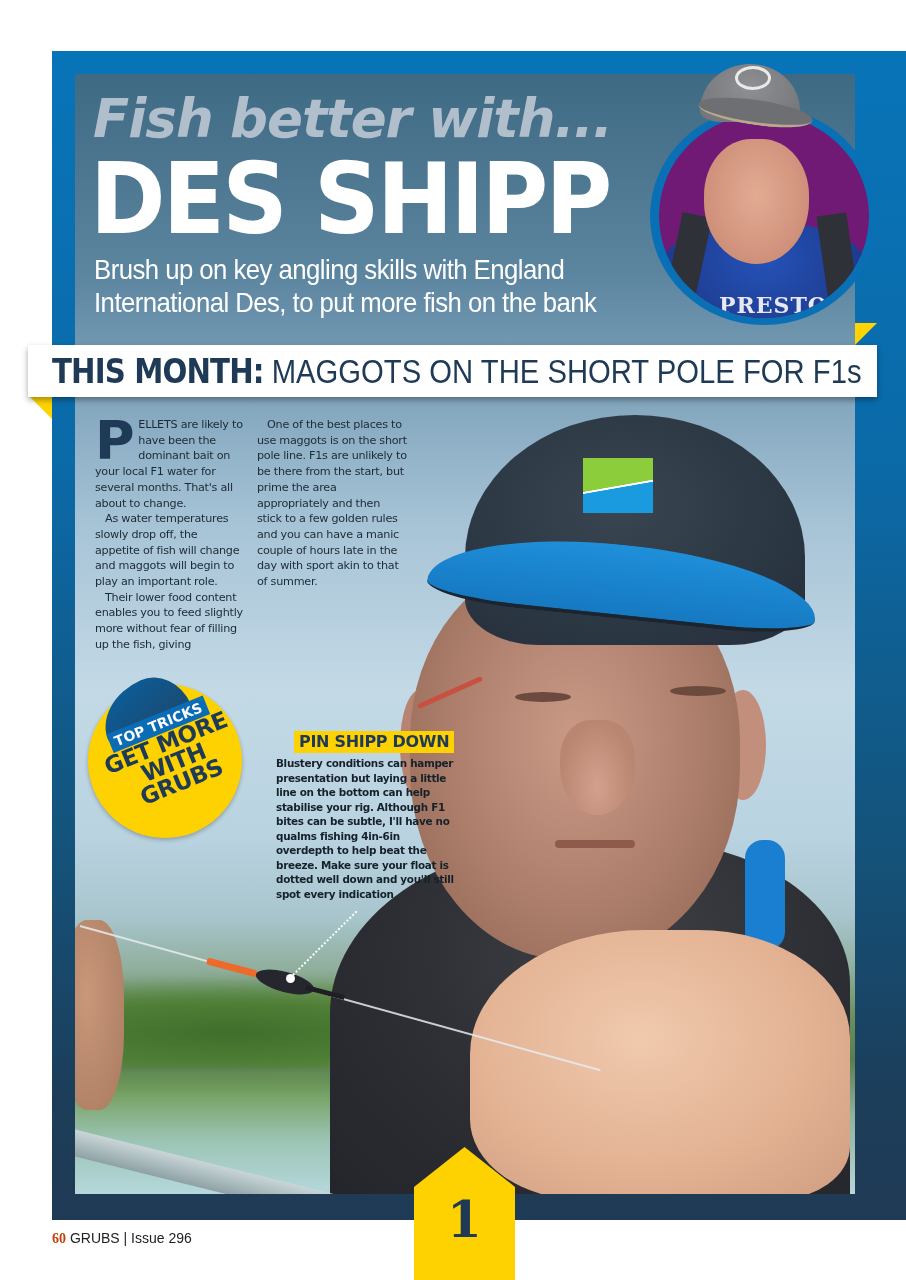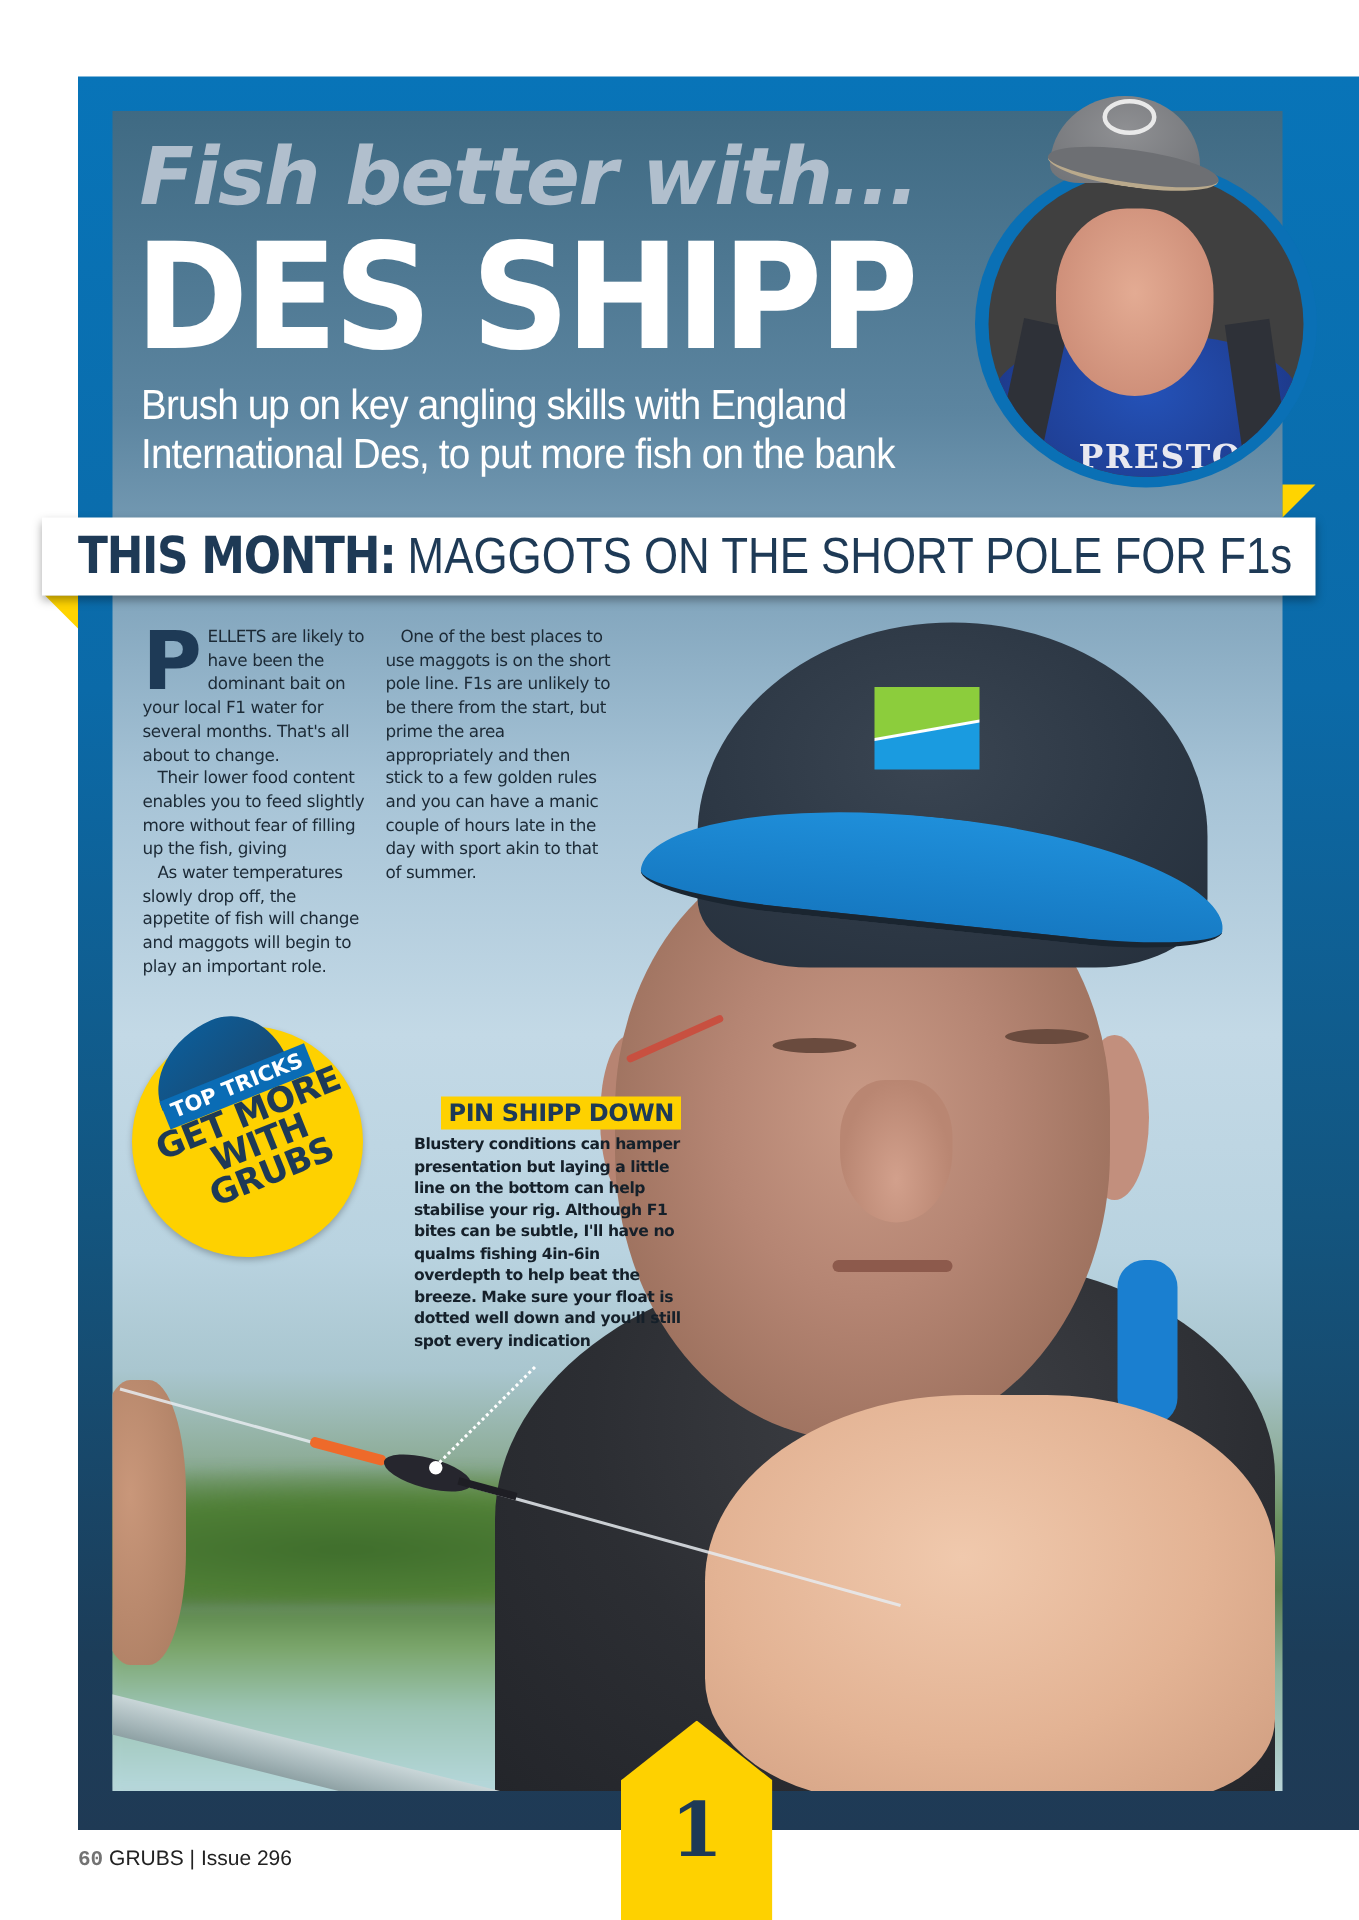--- a/index.html
+++ b/index.html
@@ -144,21 +144,21 @@
     transform: scaleX(0.92); transform-origin: left top;
   }
 
   
   .portrait-ring {
     position: absolute; left: 650px; top: 107px; width: 228px; height: 218px;
     border-radius: 50%; background: #0a70b5;
   }
   .portrait {
     position: absolute; left: 659px; top: 114px; width: 210px; height: 204px;
-    border-radius: 50%; background: #404040; overflow: hidden;
+    border-radius: 50%; background: #701a75; overflow: hidden;
   }
   .p-hoodie {
     position: absolute; left: 0; top: 110px; width: 210px; height: 120px;
     background: radial-gradient(ellipse at 50% 30%, #2452b8 0%, #1f3f95 55%, #1b2e70 100%);
     border-radius: 40% 40% 0 0;
   }
   .p-straps-l { position: absolute; left: 12px; top: 100px; width: 30px; height: 110px; background: #2e3138; transform: rotate(12deg); }
   .p-straps-r { position: absolute; left: 165px; top: 100px; width: 30px; height: 110px; background: #2e3138; transform: rotate(-8deg); }
   .p-face {
     position: absolute; left: 45px; top: 25px; width: 105px; height: 125px;
@@ -275,21 +275,21 @@
     font-family: "DejaVu Serif", serif; font-weight: bold; font-size: 50px; line-height: 60px;
     color: #1e3a56;
   }
 
   
   .footer {
     position: absolute; left: 52px; top: 1229px;
     font-family: "Liberation Sans", sans-serif; font-size: 14px; color: #222;
     line-height: 18px;
   }
-  .footer .page { font-family: Liberation Mono, monospace; font-weight: bold; color: #737373; }
+  .footer .page { font-family: Liberation Serif, serif; font-weight: bold; color: #c2410c; }
 </style>
 </head>
 <body>
 
 <div class="frame"></div>
 
 <div class="panel">
   <div class="tree-line"></div>
   <div class="lake"></div>
   <div class="hoodie" style="left:255px;top:766px;"></div>
@@ -337,22 +337,22 @@
 <div class="corner-bl"></div>
 <div class="banner">
   <div class="banner-inner">
     <span class="banner-bold">THIS MONTH:</span>
     <span class="banner-light">MAGGOTS ON THE SHORT POLE FOR F1s</span>
   </div>
 </div>
 
 <div class="col col1">
   <p class="first"><span class="dropcap">P</span><span>ELLETS are likely to have been the dominant bait on your local F1 water for several months. That's all about to change.</span></p>
+  <p>As water temperatures slowly drop off, the appetite of fish will change and maggots will begin to play an important role.</p>
   <p>Their lower food content enables you to feed slightly more without fear of filling up the fish, giving</p>
-  <p>As water temperatures slowly drop off, the appetite of fish will change and maggots will begin to play an important role.</p>
 </div>
 <div class="col col2">
   <p>One of the best places to use maggots is on the short pole line. F1s are unlikely to be there from the start, but prime the area appropriately and then stick to a few golden rules and you can have a manic couple of hours late in the day with sport akin to that of summer.</p>
 </div>
 
 <div class="sticker"></div>
 <div class="sticker-curl"></div>
 <div class="sticker-text">
   <span class="sticker-tag">TOP TRICKS</span>
   <span class="sticker-line">GET MORE</span>

